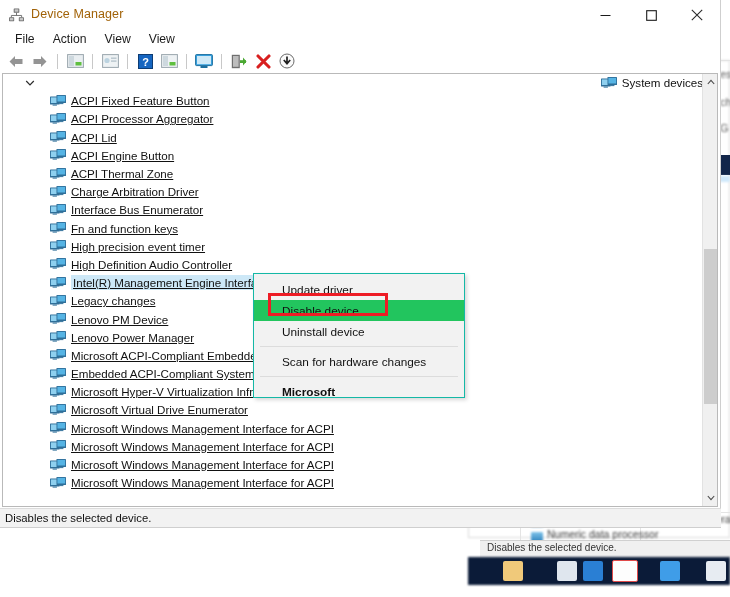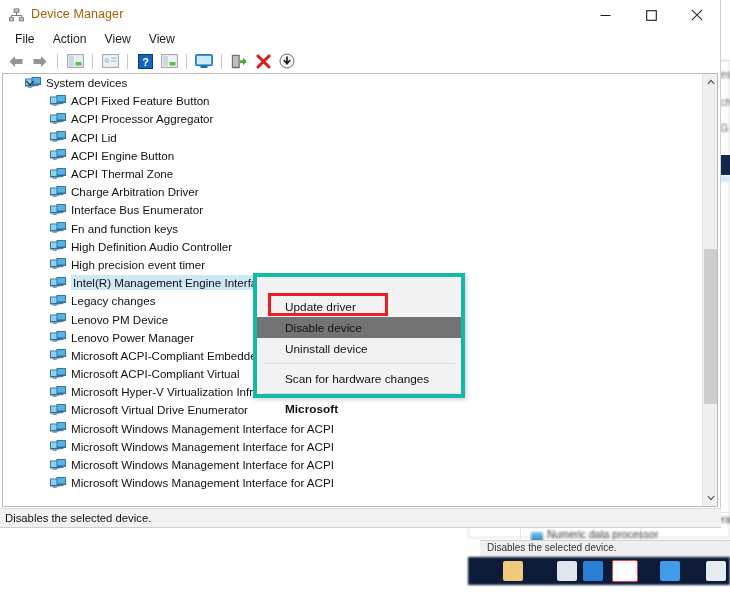--- a/index.html
+++ b/index.html
@@ -74,22 +74,22 @@
   .tree-pane {
     position: absolute; left: 2px; top: 73px; width: 716px; height: 434px;
     background: #ffffff; border: 1px solid #b9b9b9; overflow: hidden;
   }
   .tree-list { position: absolute; left: 0; top: 0; width: 700px; }
   .tnode {
     position: relative; height: 18.2px; display: flex; align-items: center;
     font-size: 11.6px; color: #111111; white-space: nowrap;
   }
   .tnode .lbl { position: relative; top: -0.5px; }
-  .tnode.root { padding-left: 22px; }
-  .tnode.child { padding-left: 47px; }
+  .tnode.root { padding-left: 22px; justify-content: flex-end; }
+  .tnode.child { padding-left: 47px; text-decoration: underline; }
   .tnode.sel .lbl { background: #cde8f7; padding: 1px 3px 1px 2px; }
   .chev {
     position: absolute; left: 22px; top: 4px; width: 10px; height: 10px;
   }
   .devicon { width: 16px; height: 13px; margin-right: 5px; flex: none; }
 
   
   .vscroll {
     position: absolute; right: 0px; top: 0px; width: 15px; height: 432px;
     background: #f0f0f0; border-left: 1px solid #e2e2e2;
@@ -107,30 +107,30 @@
   .statusbar {
     position: absolute; left: 0; top: 508px; width: 721px; height: 19px;
     background: #f2f2f2; border-top: 1px solid #dcdcdc;
     display: flex; align-items: center;
   }
   .status-text { font-size: 11.3px; color: #111; padding-left: 5px; }
 
   
   .ctxmenu {
     position: absolute; left: 253px; top: 273px; width: 212px; height: 125px;
-    background: #f2f2f2; border: 4px solid #14b8a6;
+    background: #f2f2f2; border: 1px solid #14b8a6;
     box-shadow: 2px 2px 4px rgba(0,0,0,.16);
-    padding: 19px 0;
+    padding: 5px 0;
   }
   .ctx-item {
     height: 21px; display: flex; align-items: center;
     padding-left: 28px; font-size: 11.8px; color: #111111; white-space: nowrap;
   }
   .ctx-item.bold { font-weight: bold; }
-  .ctx-item.hl { background: #737373; }
+  .ctx-item.hl { background: #22c55e; }
   .ctx-sep { height: 1px; background: #dcdcdc; margin: 4px 6px; }
   .redbox {
     position: absolute; left: 268px; top: 293px; width: 120px; height: 23px;
     border: 3px solid #ee1c25; pointer-events: none;
   }
 </style>
 </head>
 <body>
 
 <div id="root">
@@ -384,33 +384,33 @@
           </div>
           <div class="tnode child">
             <svg class="devicon" viewBox="0 0 16 13">
               <rect x="0" y="1.5" width="9.5" height="8" rx="0.6" fill="#2f6f99"></rect>
               <rect x="0.9" y="2.4" width="7.7" height="5.6" fill="#8fd0ef"></rect>
               <rect x="2.6" y="9.6" width="4.3" height="1" fill="#2f6f99"></rect>
               <rect x="6.5" y="0" width="9.5" height="8" rx="0.6" fill="#2f6f99"></rect>
               <rect x="7.4" y="0.9" width="7.7" height="5.6" fill="#56b4e4"></rect>
               <rect x="9.1" y="8.1" width="4.3" height="1" fill="#2f6f99"></rect>
             </svg>
+            <span class="lbl">High precision event timer</span>
+          </div>
+          <div class="tnode child">
+            <svg class="devicon" viewBox="0 0 16 13">
+              <rect x="0" y="1.5" width="9.5" height="8" rx="0.6" fill="#2f6f99"></rect>
+              <rect x="0.9" y="2.4" width="7.7" height="5.6" fill="#8fd0ef"></rect>
+              <rect x="2.6" y="9.6" width="4.3" height="1" fill="#2f6f99"></rect>
+              <rect x="6.5" y="0" width="9.5" height="8" rx="0.6" fill="#2f6f99"></rect>
+              <rect x="7.4" y="0.9" width="7.7" height="5.6" fill="#56b4e4"></rect>
+              <rect x="9.1" y="8.1" width="4.3" height="1" fill="#2f6f99"></rect>
+            </svg>
             <span class="lbl">High Definition Audio Controller</span>
           </div>
-          <div class="tnode child">
-            <svg class="devicon" viewBox="0 0 16 13">
-              <rect x="0" y="1.5" width="9.5" height="8" rx="0.6" fill="#2f6f99"></rect>
-              <rect x="0.9" y="2.4" width="7.7" height="5.6" fill="#8fd0ef"></rect>
-              <rect x="2.6" y="9.6" width="4.3" height="1" fill="#2f6f99"></rect>
-              <rect x="6.5" y="0" width="9.5" height="8" rx="0.6" fill="#2f6f99"></rect>
-              <rect x="7.4" y="0.9" width="7.7" height="5.6" fill="#56b4e4"></rect>
-              <rect x="9.1" y="8.1" width="4.3" height="1" fill="#2f6f99"></rect>
-            </svg>
-            <span class="lbl">High precision event timer</span>
-          </div>
           <div class="tnode child sel">
             <svg class="devicon" viewBox="0 0 16 13">
               <rect x="0" y="1.5" width="9.5" height="8" rx="0.6" fill="#2f6f99"></rect>
               <rect x="0.9" y="2.4" width="7.7" height="5.6" fill="#8fd0ef"></rect>
               <rect x="2.6" y="9.6" width="4.3" height="1" fill="#2f6f99"></rect>
               <rect x="6.5" y="0" width="9.5" height="8" rx="0.6" fill="#2f6f99"></rect>
               <rect x="7.4" y="0.9" width="7.7" height="5.6" fill="#56b4e4"></rect>
               <rect x="9.1" y="8.1" width="4.3" height="1" fill="#2f6f99"></rect>
             </svg>
             <span class="lbl">Intel(R) Management Engine Interface</span>
@@ -461,21 +461,21 @@
           </div>
           <div class="tnode child">
             <svg class="devicon" viewBox="0 0 16 13">
               <rect x="0" y="1.5" width="9.5" height="8" rx="0.6" fill="#2f6f99"></rect>
               <rect x="0.9" y="2.4" width="7.7" height="5.6" fill="#8fd0ef"></rect>
               <rect x="2.6" y="9.6" width="4.3" height="1" fill="#2f6f99"></rect>
               <rect x="6.5" y="0" width="9.5" height="8" rx="0.6" fill="#2f6f99"></rect>
               <rect x="7.4" y="0.9" width="7.7" height="5.6" fill="#56b4e4"></rect>
               <rect x="9.1" y="8.1" width="4.3" height="1" fill="#2f6f99"></rect>
             </svg>
-            <span class="lbl">Microsoft ACPI-Compliant Virtual</span>
+            <span class="lbl">Embedded ACPI-Compliant System</span>
           </div>
           <div class="tnode child">
             <svg class="devicon" viewBox="0 0 16 13">
               <rect x="0" y="1.5" width="9.5" height="8" rx="0.6" fill="#2f6f99"></rect>
               <rect x="0.9" y="2.4" width="7.7" height="5.6" fill="#8fd0ef"></rect>
               <rect x="2.6" y="9.6" width="4.3" height="1" fill="#2f6f99"></rect>
               <rect x="6.5" y="0" width="9.5" height="8" rx="0.6" fill="#2f6f99"></rect>
               <rect x="7.4" y="0.9" width="7.7" height="5.6" fill="#56b4e4"></rect>
               <rect x="9.1" y="8.1" width="4.3" height="1" fill="#2f6f99"></rect>
             </svg>

